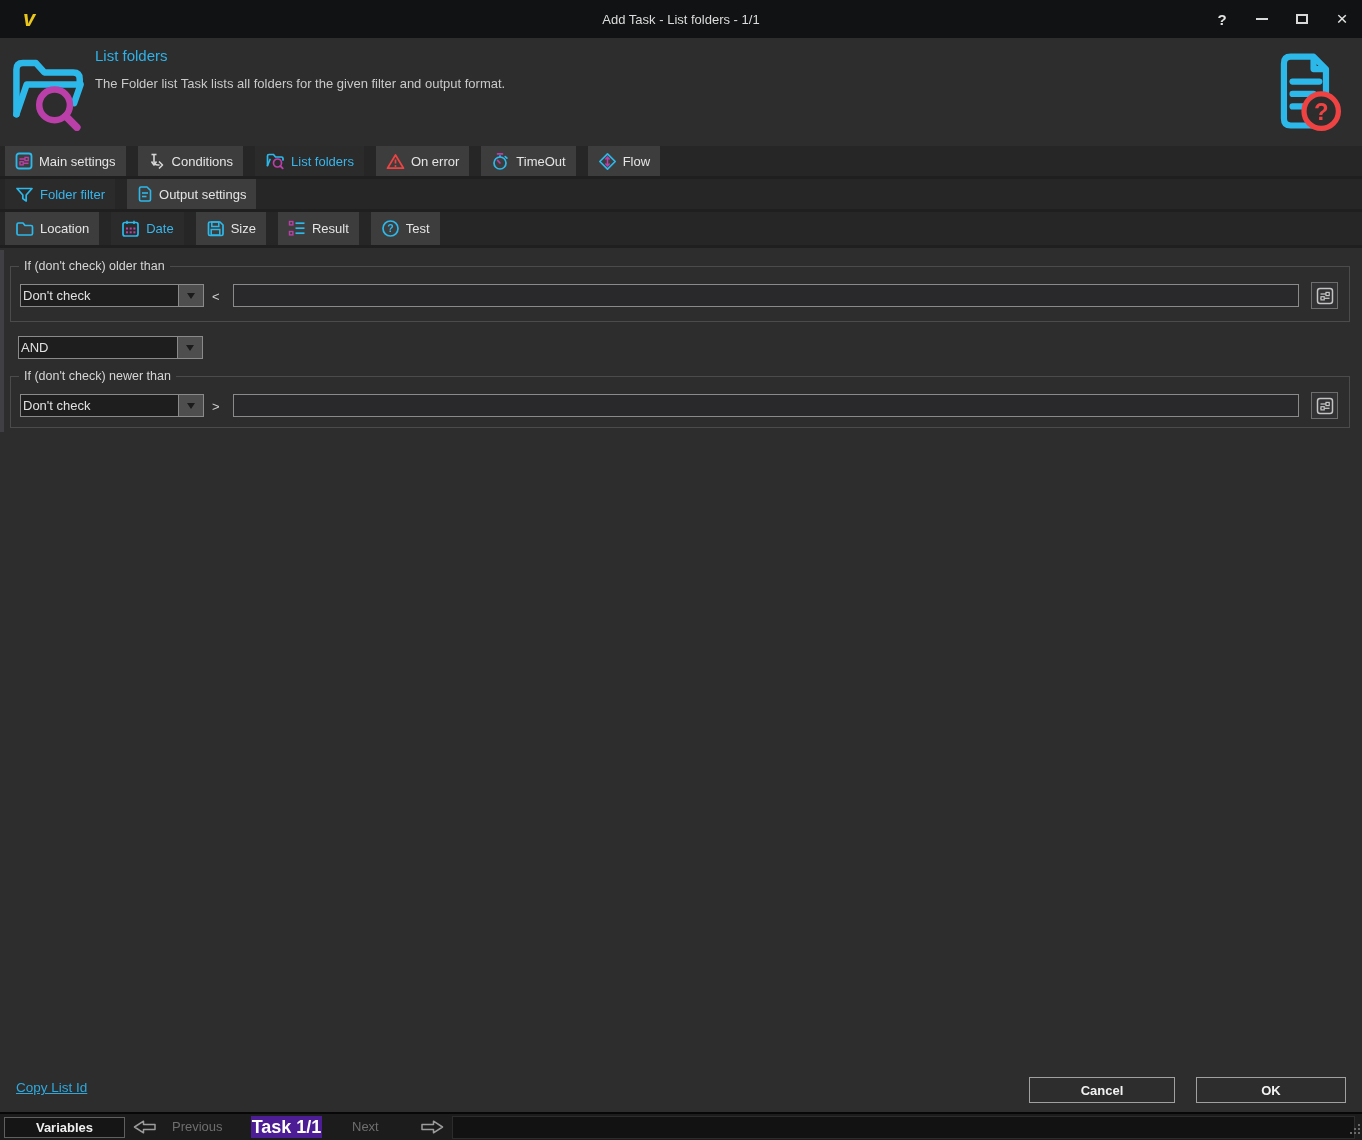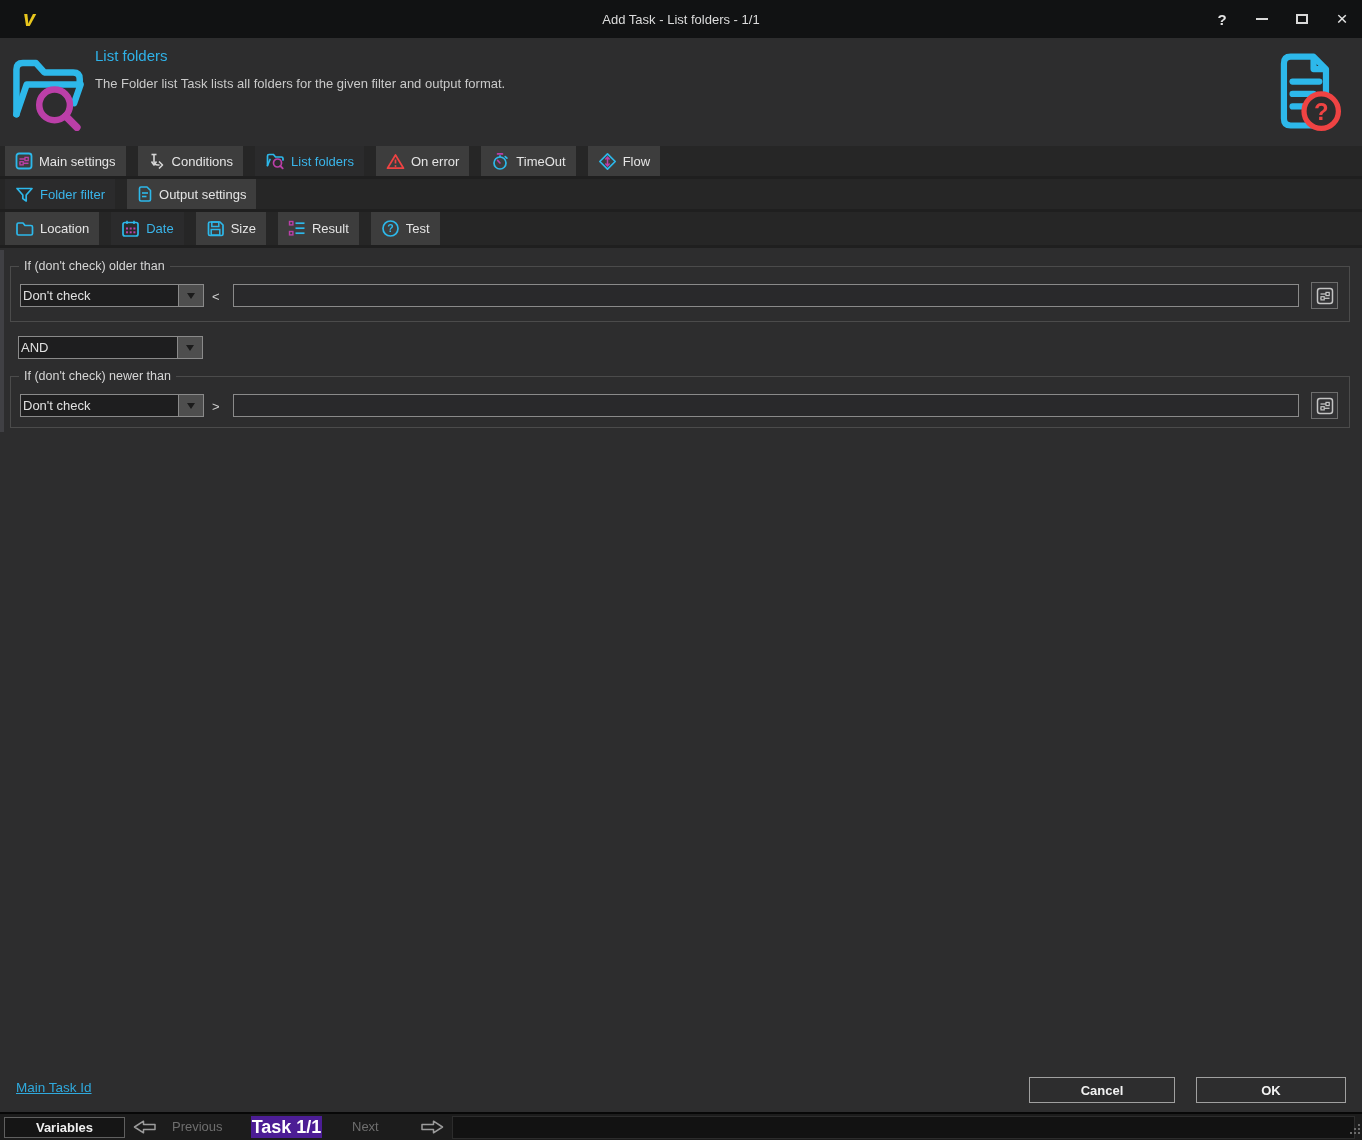--- a/index.html
+++ b/index.html
@@ -302,21 +302,21 @@
   <div class="mini-btn" style="left:1311px; top:392px;">
     <svg width="18" height="18" viewBox="0 0 18 18">
       <rect x="1.5" y="1.5" width="15" height="15" rx="2.5" fill="none" stroke="#c4c4c4" stroke-width="1.5"></rect>
       <line x1="4.5" y1="7" x2="13.5" y2="7" stroke="#c4c4c4" stroke-width="1.3"></line>
       <rect x="10" y="5.4" width="3.2" height="3.2" fill="#323234" stroke="#c4c4c4" stroke-width="1.2"></rect>
       <line x1="4.5" y1="11.3" x2="13.5" y2="11.3" stroke="#c4c4c4" stroke-width="1.3"></line>
       <rect x="5" y="9.7" width="3.2" height="3.2" fill="#323234" stroke="#c4c4c4" stroke-width="1.2"></rect>
     </svg>
   </div>
 
-  <a class="footer-link">Main Task Id</a>
+  <a class="footer-link">Copy List Id</a>
   <div class="btn" style="left:1029px; top:1077px; width:146px;">Cancel</div>
   <div class="btn" style="left:1196px; top:1077px; width:150px;">OK</div>
 
   <div class="statusbar">
     <div class="sb-btn">Variables</div>
     <span class="sb-arrow" style="left:133px;">
       <svg width="24" height="14" viewBox="0 0 24 14">
         <path d="M22 4.6 H10.5 V1.2 L1.5 7 l9 5.8 V9.4 H22 Z" fill="none" stroke="#9b9b9b" stroke-width="1.5" stroke-linejoin="round"></path>
       </svg>
     </span>

